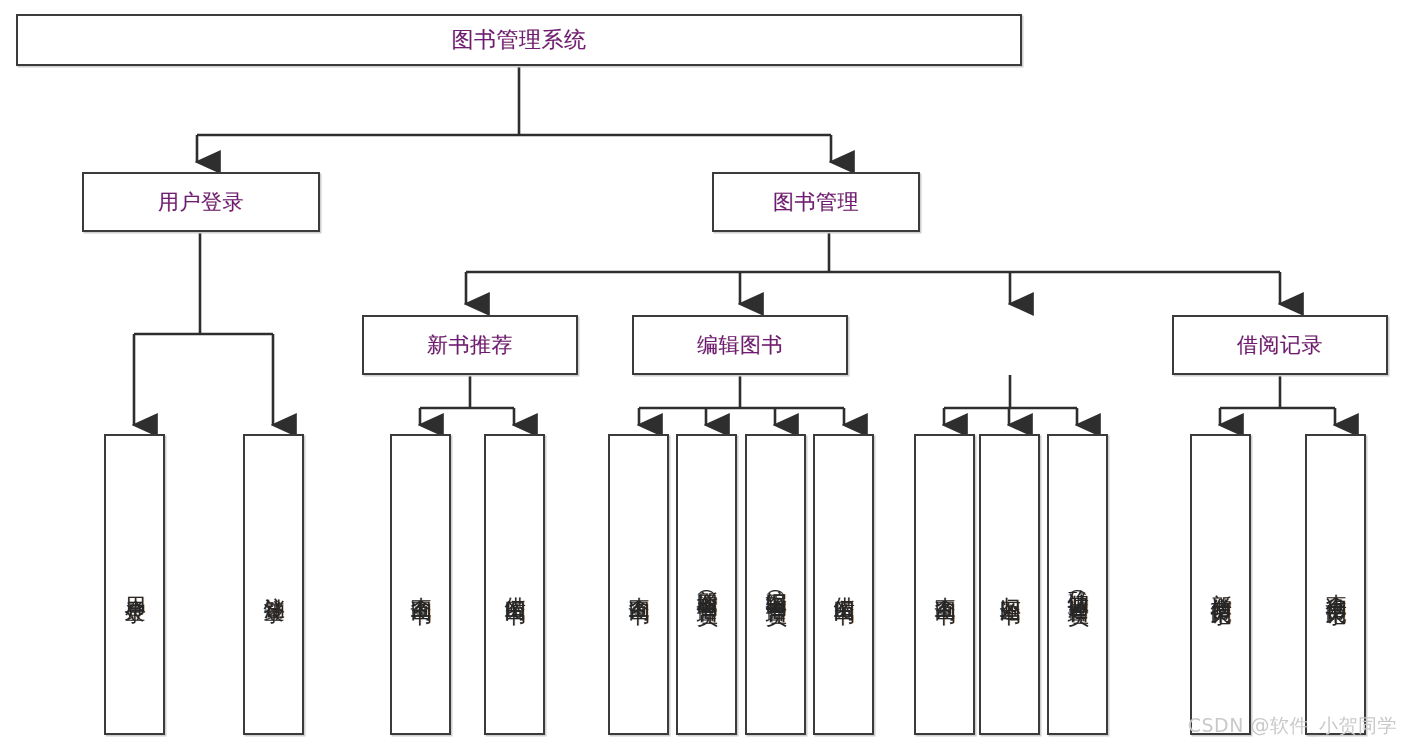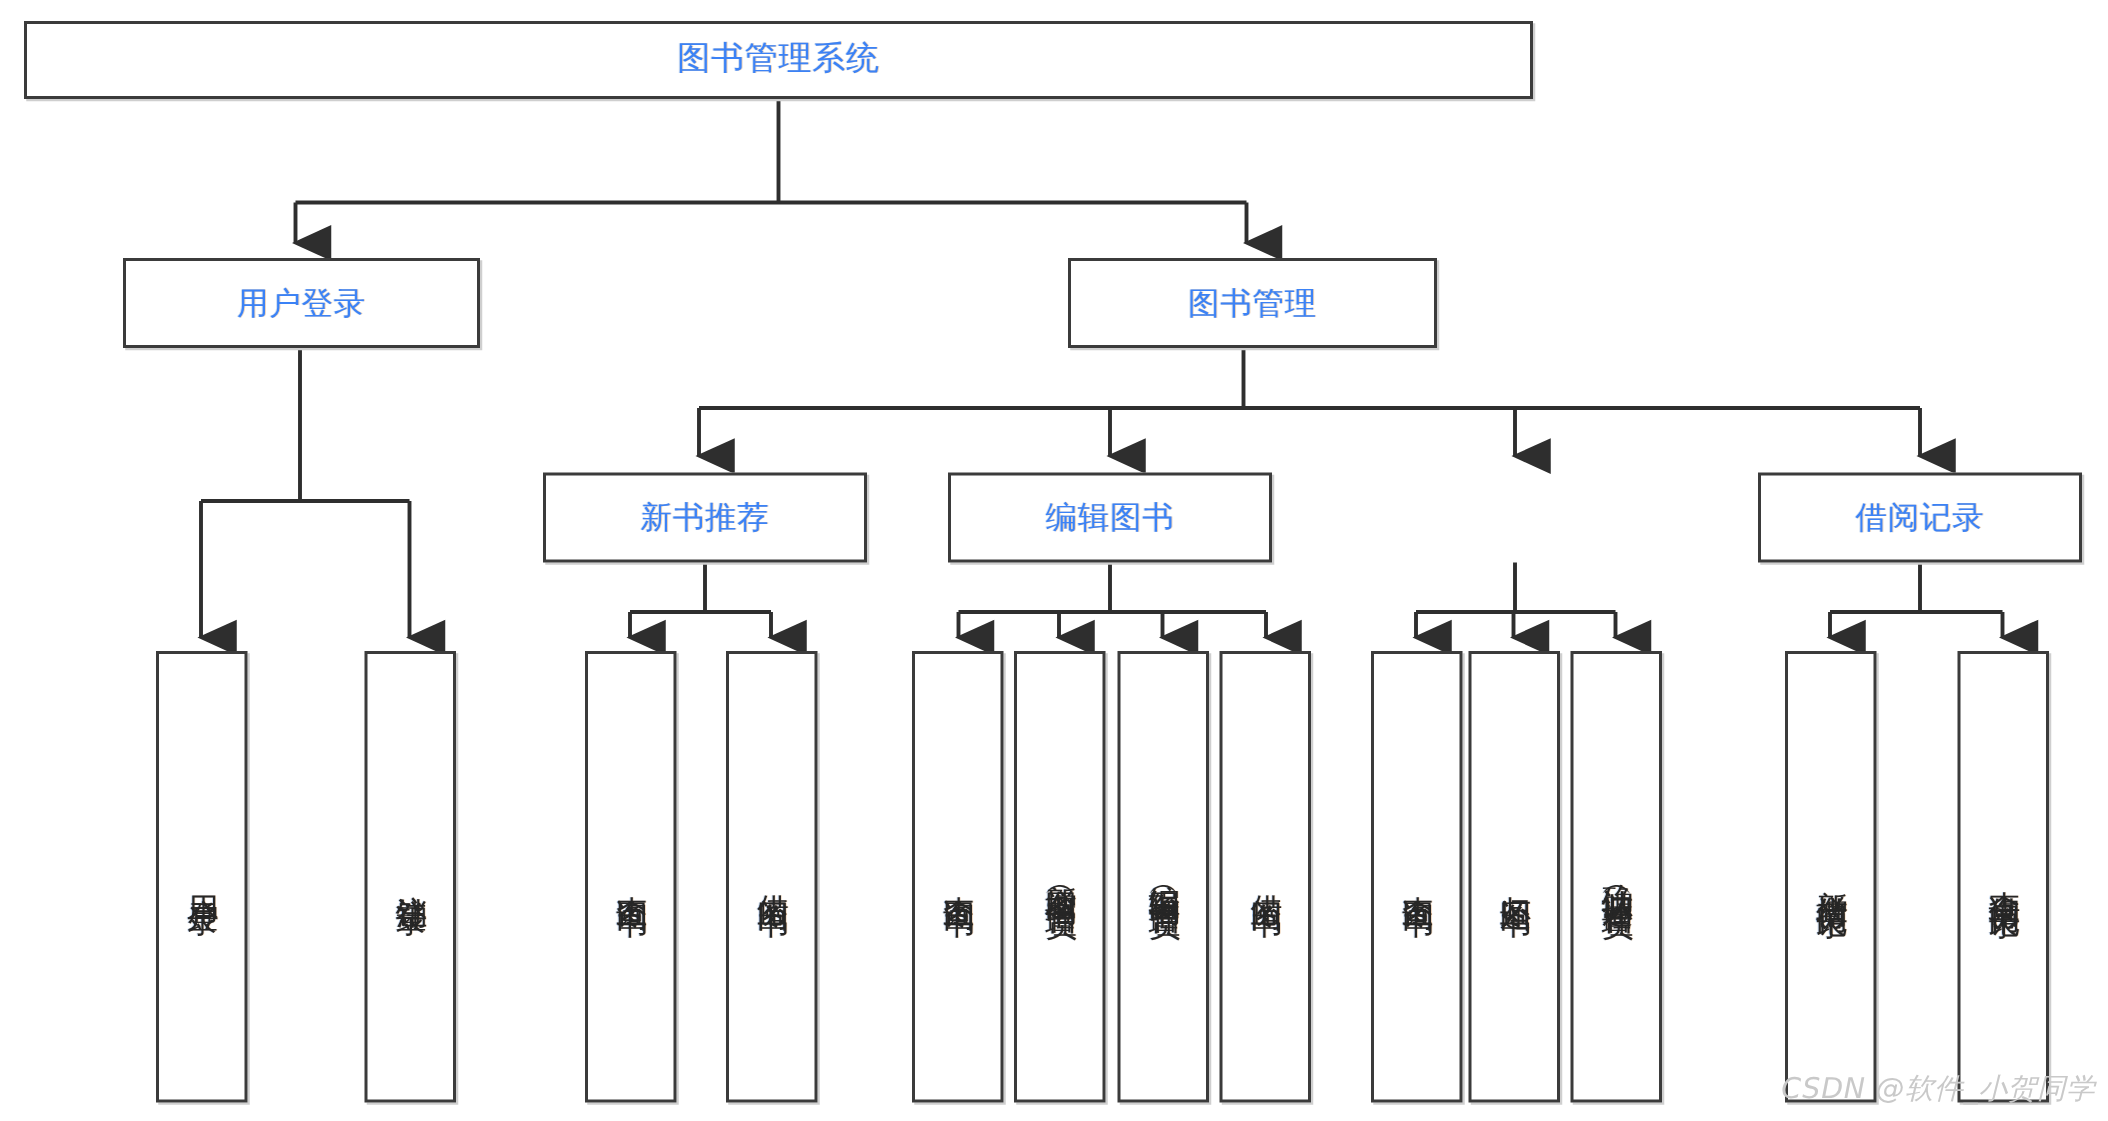--- a/index.html
+++ b/index.html
@@ -23,21 +23,21 @@
     background:#ffffff;
     display:flex;
     align-items:center;
     justify-content:center;
     box-shadow:1.5px 1.5px 0 0 #cfcfcf;
   }
   .node .lbl{
     font-size:21px;
     line-height:1.15;
     letter-spacing:0.5px;
-    color:#3b82f6;
+    color:#701a75;
     white-space:nowrap;
     text-shadow:0.6px 0 0 rgba(200,120,40,0.30), -0.6px 0 0 rgba(60,120,200,0.25);
   }
   .node.root .lbl{font-size:22px;}
   .node.lvl2 .lbl{font-size:21px;}
   
   .leaf{
     position:absolute;
     box-sizing:border-box;
     border:2.2px solid #3b3b3b;
@@ -66,21 +66,20 @@
   }
   
   #watermark{
     position:absolute;
     right:8px;
     bottom:8px;
     font-size:19px;
     color:#c9c9c9;
     letter-spacing:0.5px;
     white-space:nowrap;
-    font-style:italic;
   }
 </style>
 </head>
 <body>
 
 <div id="canvas">
 
   <svg id="wires" viewBox="0 0 1405 747" width="1405" height="747" xmlns="http://www.w3.org/2000/svg">
     <defs>
       <marker id="arw" viewBox="0 0 12 12" refX="6" refY="11" markerWidth="11" markerHeight="11" orient="auto-start-reverse">
@@ -132,21 +131,21 @@
   </svg>
 
   <div class="node root" style="left:16px;top:14px;width:1006px;height:52px;">
     <span class="lbl">图书管理系统</span>
   </div>
 
   <div class="node lvl2" style="left:82px;top:172px;width:238px;height:60px;">
     <span class="lbl">用户登录</span>
   </div>
 
-  <div class="node lvl2" style="left:712px;top:172px;width:246px;height:60px;">
+  <div class="node lvl2" style="left:712px;top:172px;width:208px;height:60px;">
     <span class="lbl">图书管理</span>
   </div>
 
   <div class="node lvl2" style="left:362px;top:315px;width:216px;height:60px;">
     <span class="lbl">新书推荐</span>
   </div>
 
   <div class="node lvl2" style="left:632px;top:315px;width:216px;height:60px;">
     <span class="lbl">编辑图书</span>
   </div>

